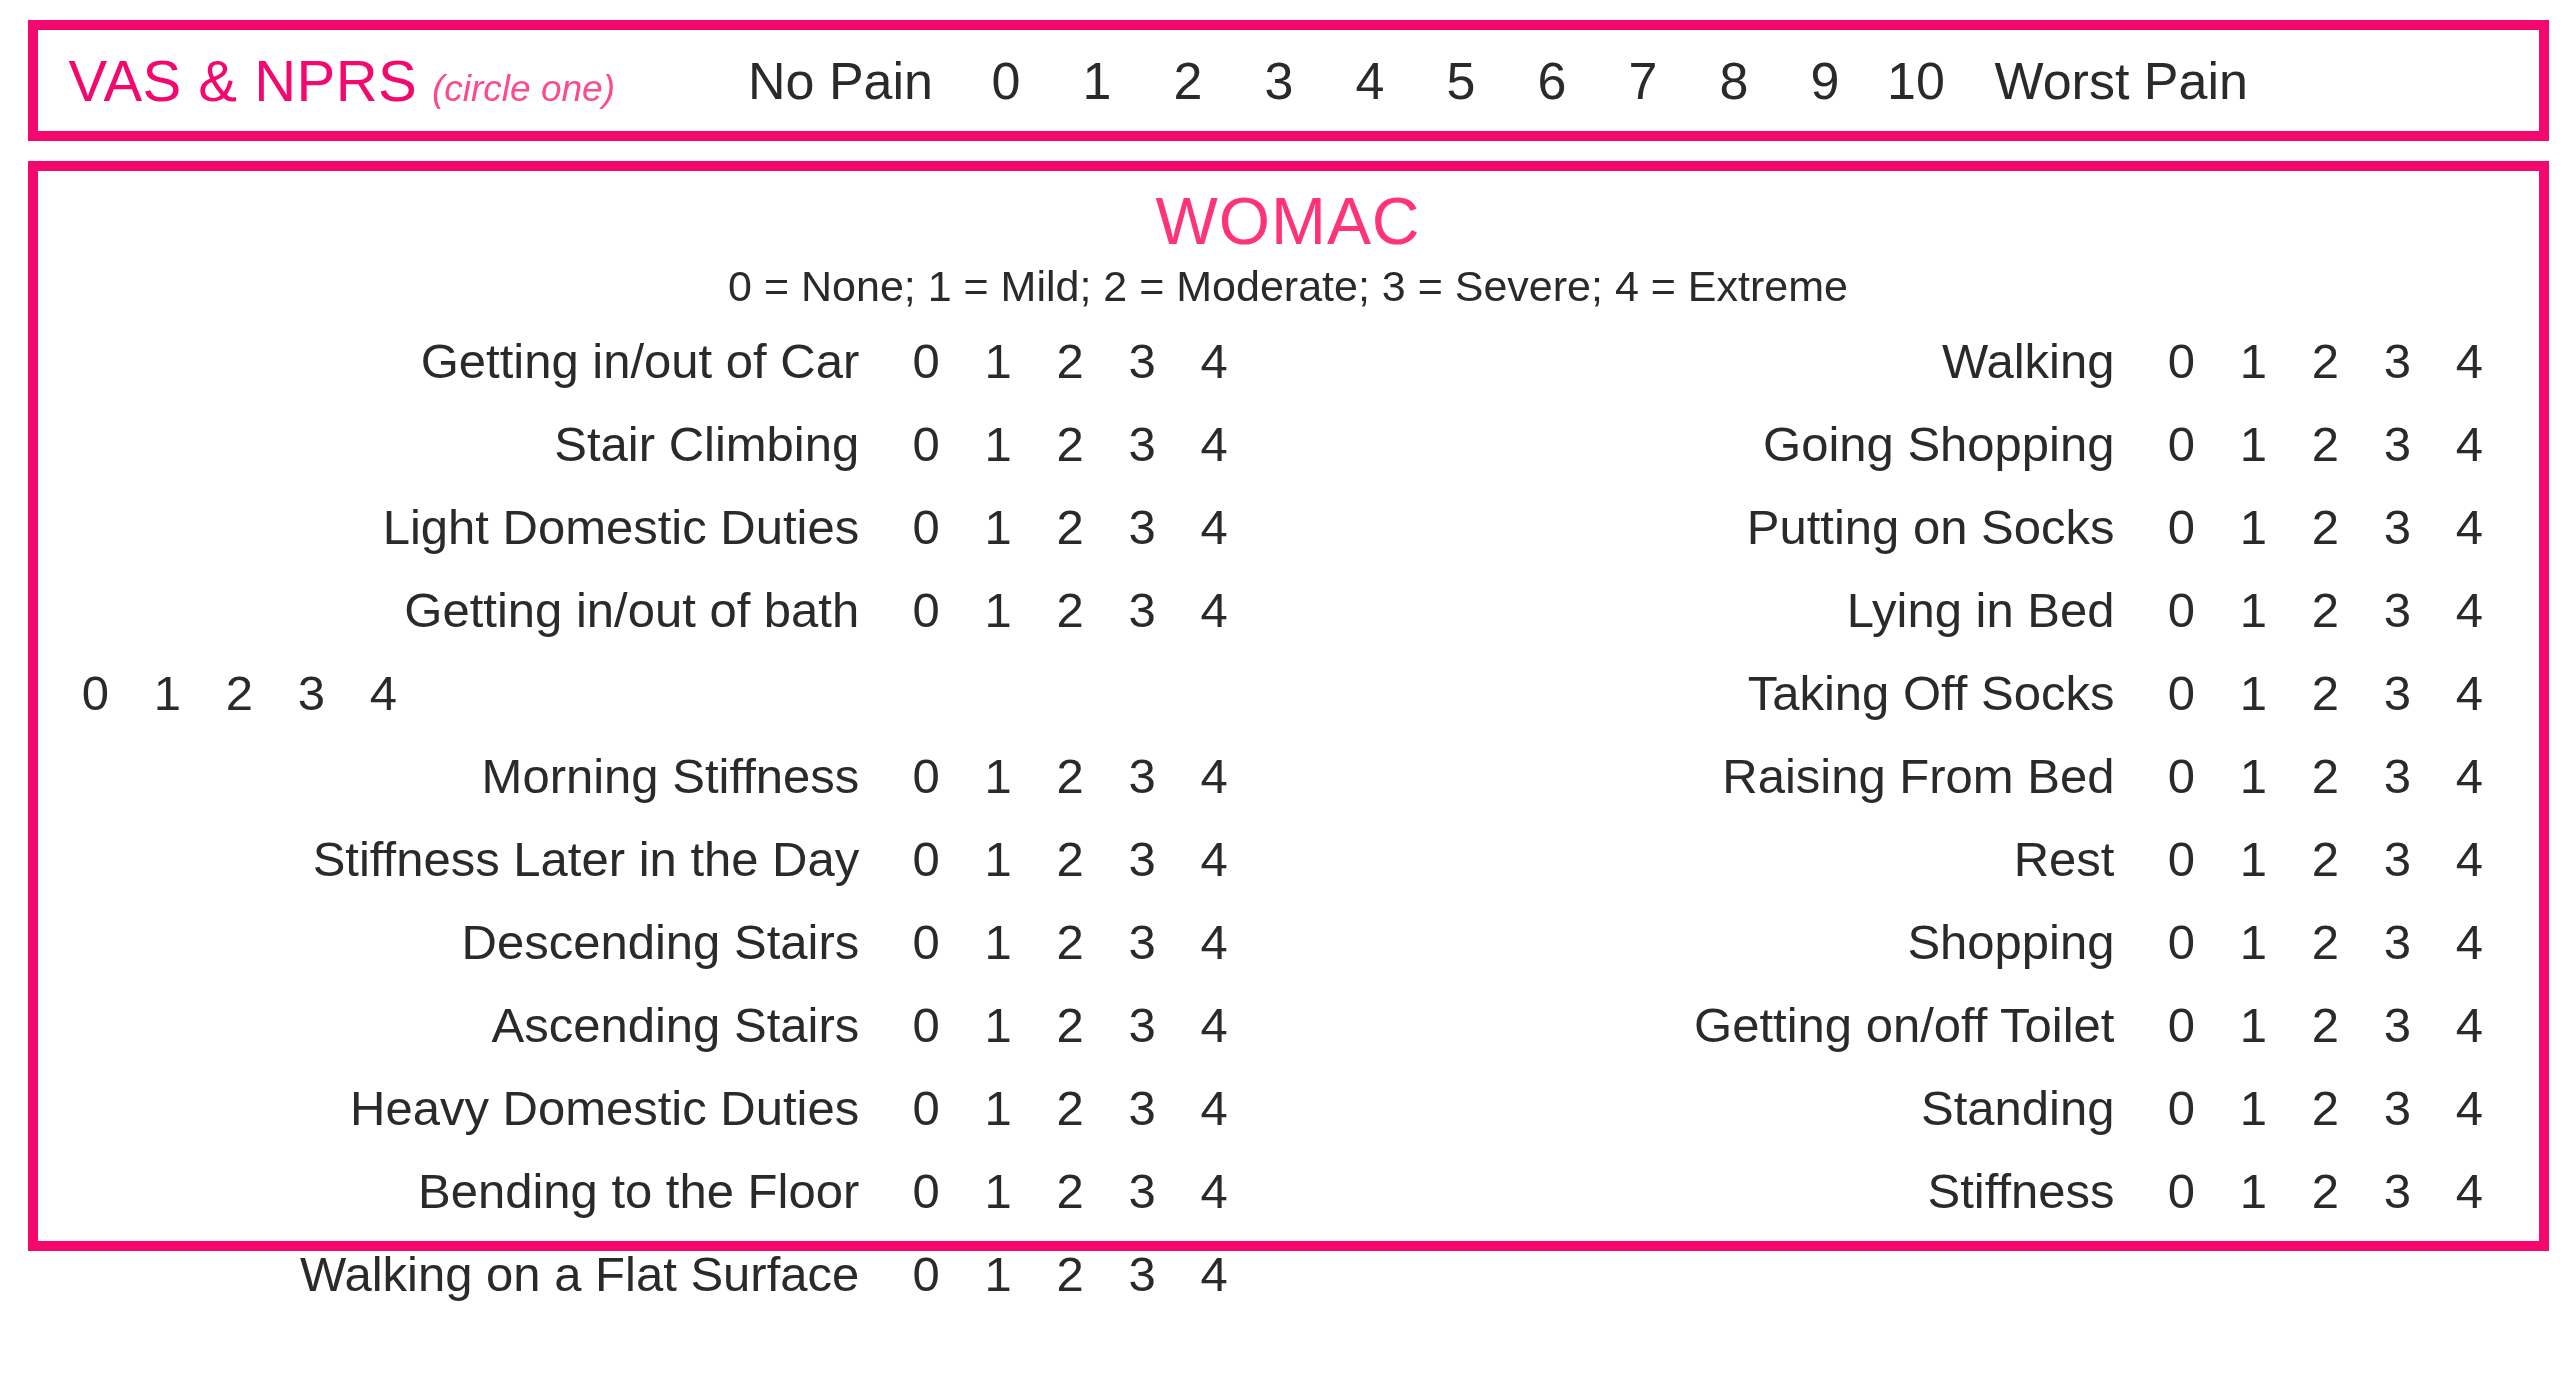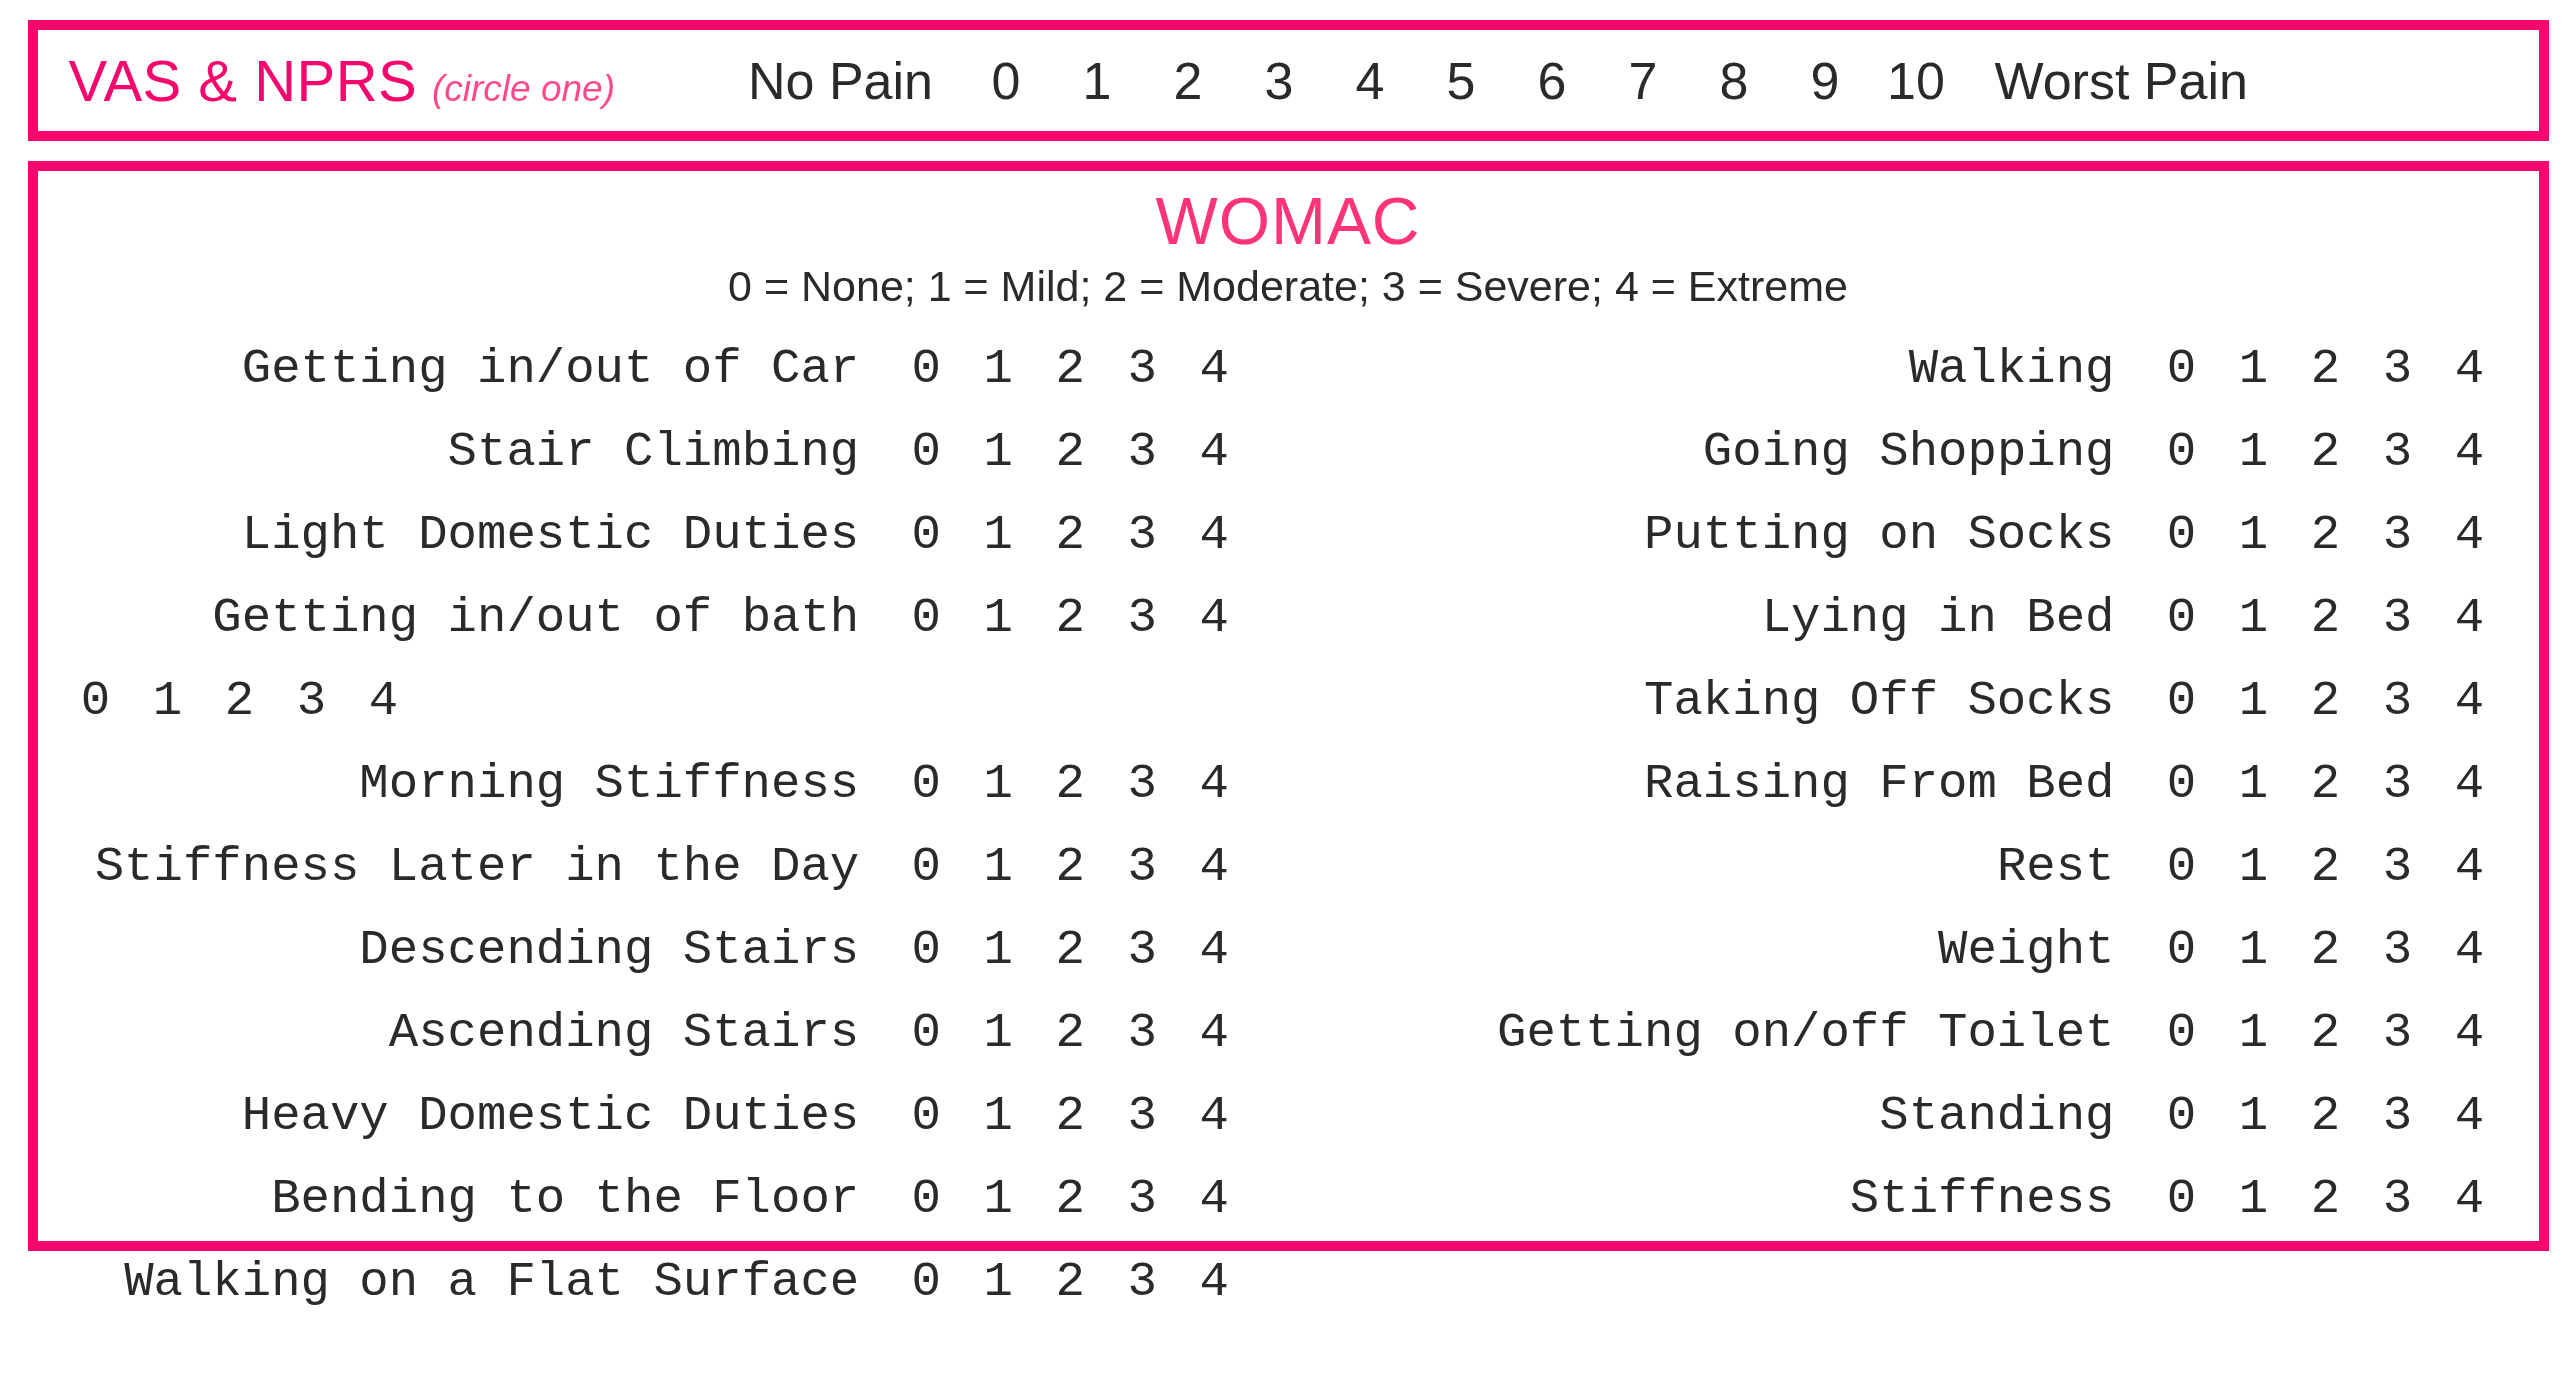--- a/index.html
+++ b/index.html
@@ -90,22 +90,21 @@
   }
   .womac-legend {
     text-align: center;
     font-size: 43px;
     color: #2a2a2a;
     margin-top: 1.8px;
   }
 
   .womac-columns {
     display: flex;
-    margin-top: 30px;
-    font-family: Liberation Mono, monospace;
+    margin-top: 22px;
   }
   .womac-col {
     flex: 1 1 50%;
   }
   .womac-col.left  { padding-right: 37px; }
   .womac-col.right { padding-left: 27.5px; padding-right: 11px; }
 
   .item-row {
     display: flex;
     align-items: baseline;
@@ -373,21 +372,21 @@
           <span class="item-opts">
             <span class="opt">0</span>
             <span class="opt">1</span>
             <span class="opt">2</span>
             <span class="opt">3</span>
             <span class="opt">4</span>
           </span>
         </div>
 
         <div class="item-row">
-          <span class="item-label">Weight</span>
+          <span class="item-label">Shopping</span>
           <span class="item-opts">
             <span class="opt">0</span>
             <span class="opt">1</span>
             <span class="opt">2</span>
             <span class="opt">3</span>
             <span class="opt">4</span>
           </span>
         </div>
 
         <div class="item-row">

